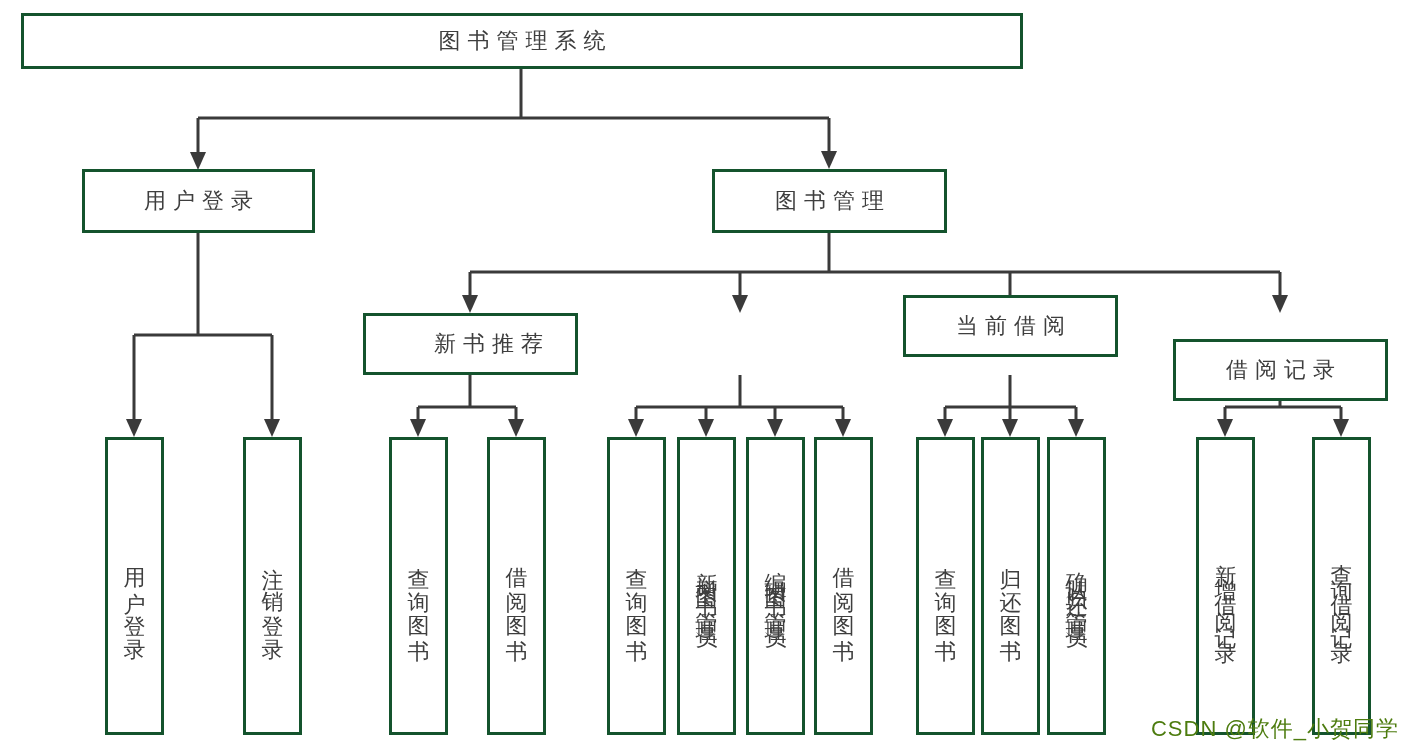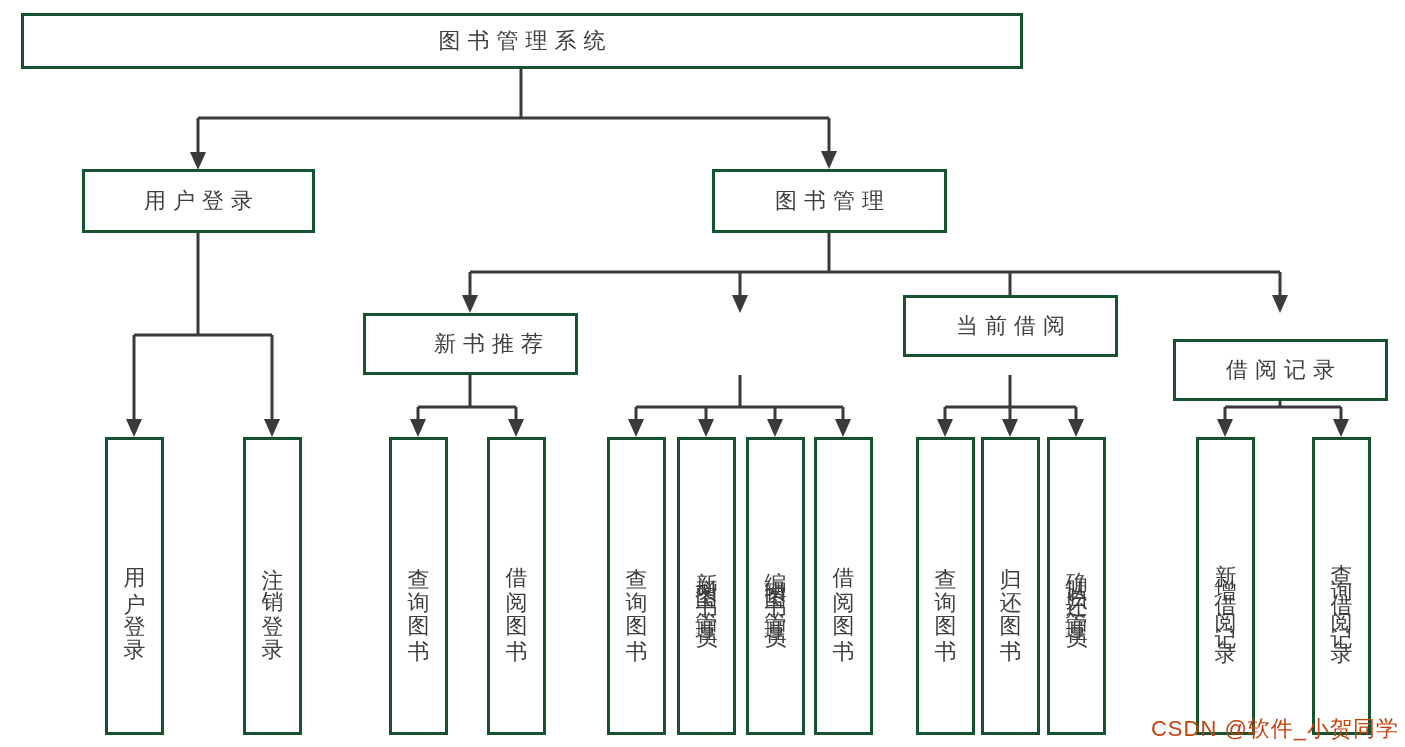--- a/index.html
+++ b/index.html
@@ -43,21 +43,21 @@
     white-space: nowrap;
   }
   .ls4 { letter-spacing: 24px; margin-bottom: -24px; }
   .ls6 { letter-spacing: 16px; margin-bottom: -16px; }
   .ls9 { letter-spacing: 8px;  margin-bottom: -8px; }
   .watermark {
     position: absolute;
     right: 6px;
     bottom: 3px;
     font-size: 22px;
-    color: #c2410c;
+    color: #4d7c0f;
     letter-spacing: 1px;
     z-index: 3;
     white-space: nowrap;
   }
 </style>
 </head>
 <body>
 
 <div class="canvas">
 

